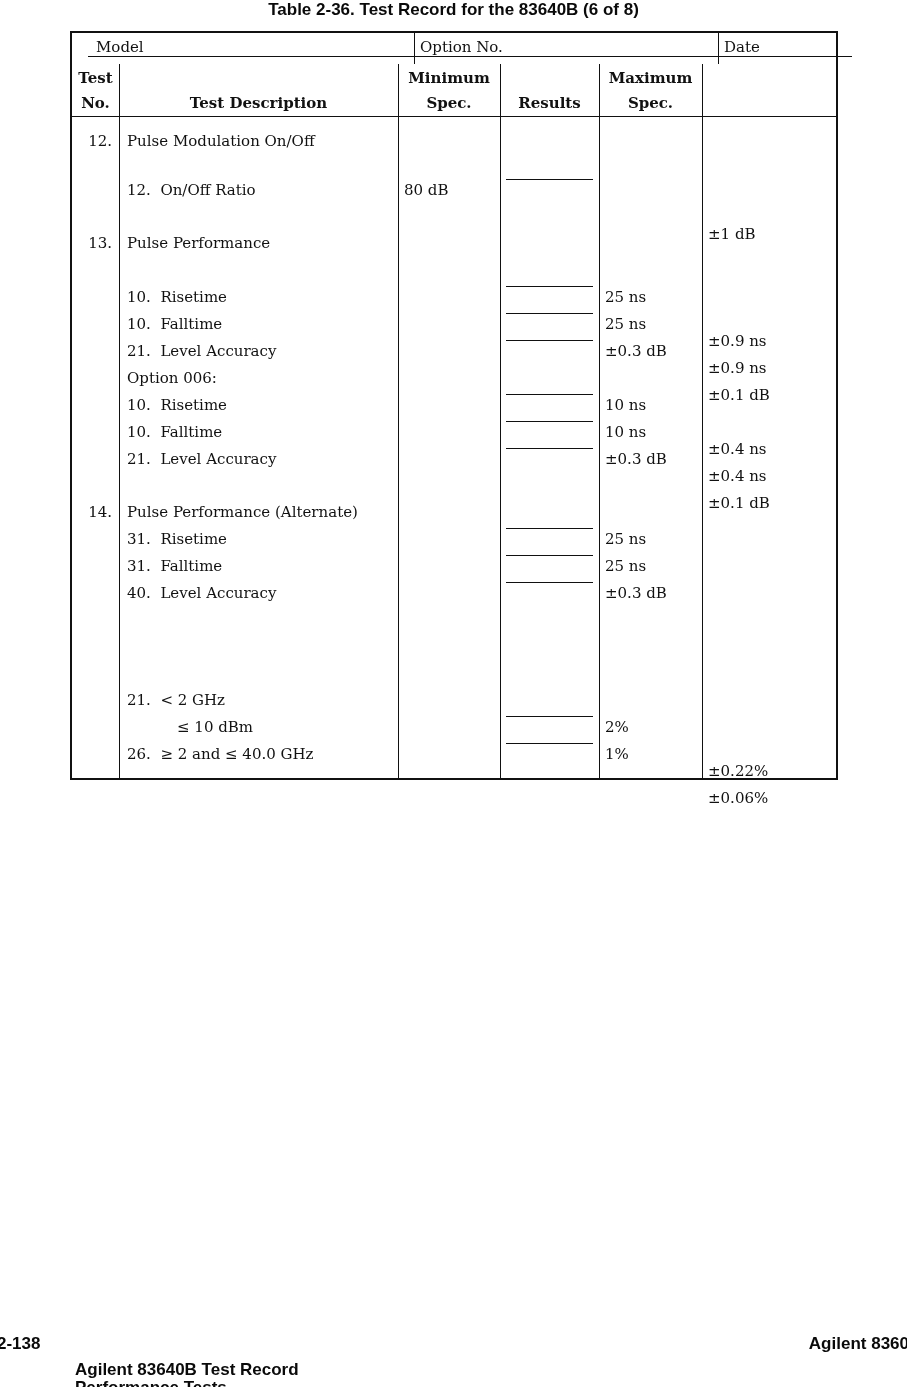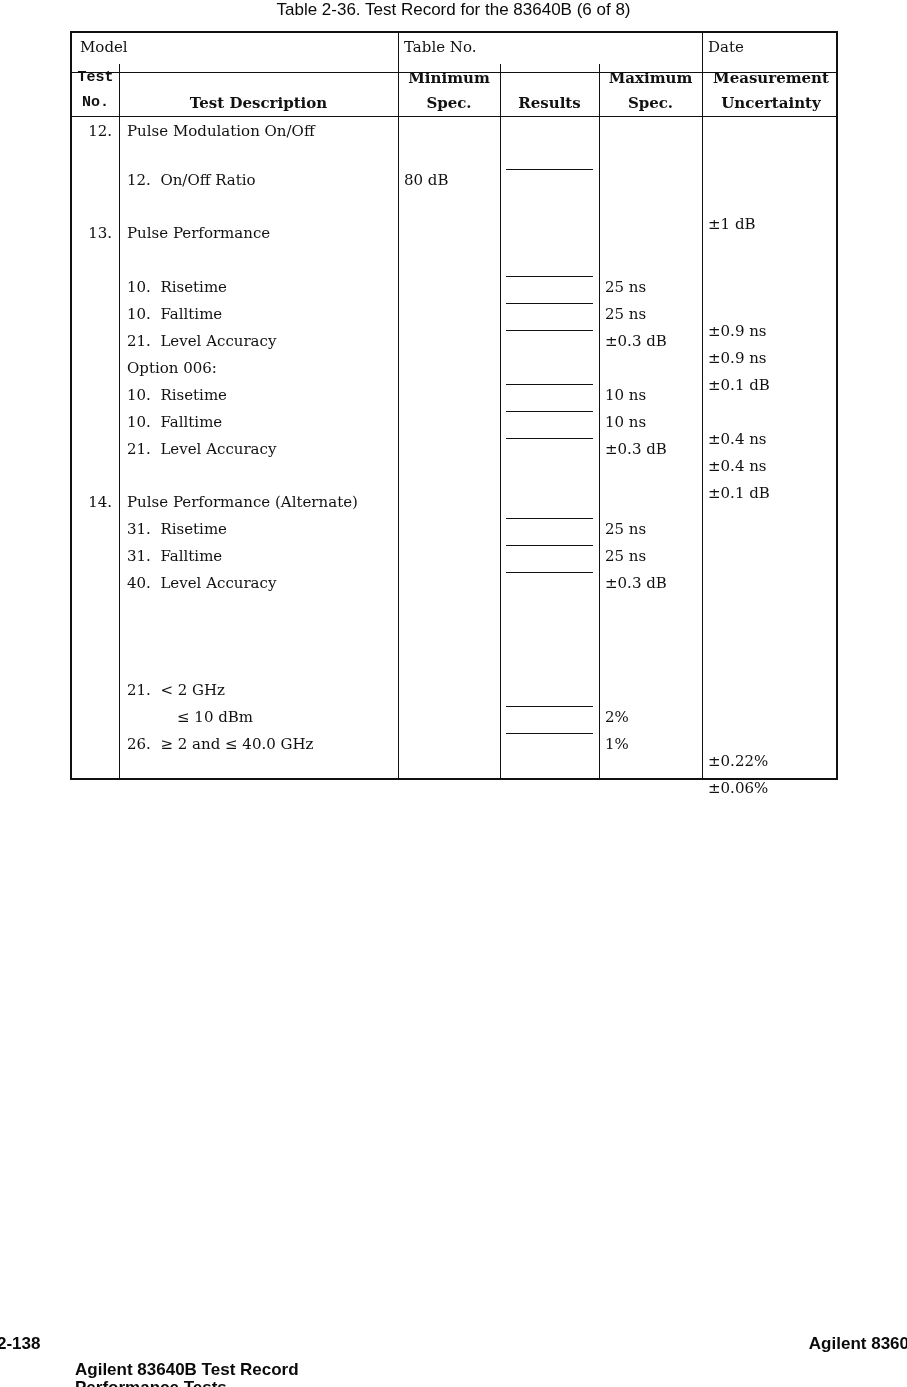--- a/index.html
+++ b/index.html
@@ -1,49 +1,49 @@
 <!DOCTYPE html>
 <html><head>
 <meta charset="utf-8">
 <style>
   html,body{margin:0;padding:0;background:#ffffff;}
   .page{position:relative;width:907px;height:1387px;background:#ffffff;color:#111;
         font-family:"DejaVu Serif",serif;overflow:hidden;}
   .title{position:absolute;top:0;left:0;width:100%;text-align:center;
-         font-family:"Liberation Sans",sans-serif;font-weight:normal;font-size:17px;
+         font-family:"Liberation Sans",sans-serif;font-weight:bold;font-size:17px;
          letter-spacing:0px;color:#0a0a0a;}
   .table{position:absolute;left:70px;top:31px;width:768px;height:749px;
          border:2px solid #111;box-sizing:border-box;}
   
-  .info-row{position:absolute;left:0;top:0;width:100%;height:40px;
+  .info-row{position:absolute;left:16px;top:0;width:100%;height:24px;
             border-bottom:1.5px solid #111;box-sizing:border-box;}
   .info-cell{position:absolute;top:0;height:31px;line-height:29px;font-size:15px;}
   .ic-model{left:8px;}
   .ic-report{left:332px;}
   .ic-date{left:636px;}
   .ivd{position:absolute;top:0;width:0;height:31px;border-left:1.5px solid #111;}
   .ivd1{left:326px;} .ivd2{left:630px;}
   
   .header-row{position:absolute;left:0;top:31px;width:100%;height:53px;
               border-bottom:1.5px solid #111;box-sizing:border-box;font-weight:bold;font-size:15px;}
   .hcell{position:absolute;top:0;height:53px;display:flex;flex-direction:column;
          justify-content:space-evenly;text-align:center;}
   .hline{height:24px;line-height:24px;}
-  .hc-test{left:0;width:47px;font-family:Liberation Mono, monospace;}
+  .hc-test{left:0;width:47px;}
   .hc-desc{left:47px;width:279px;}
   .hc-min{left:326px;width:102px;}
   .hc-res{left:428px;width:99px;}
   .hc-max{left:527px;width:103px;}
   .hc-unc{left:630px;width:138px;}
   
   .vd{position:absolute;top:31px;bottom:0;width:0;border-left:1.5px solid #111;}
   .vd1{left:47px;} .vd2{left:326px;} .vd3{left:428px;} .vd4{left:527px;} .vd5{left:630px;}
   
   .brow{position:absolute;left:0;width:100%;height:27px;font-size:15px;}
-  .brow > span{position:absolute;top:0;line-height:22px;white-space:pre;text-align:right;}
+  .brow > span{position:absolute;top:10px;line-height:22px;white-space:pre;text-align:right;}
   .cno{left:0;width:40px;text-align:right;}
   .cdesc{left:55px;}
   .cdesc.indent{left:105px;}
   .cmin{left:332px;}
   .cmax{left:533px;}
   .cunc{left:636px;margin-top:44px;}
   .blank{position:absolute;left:434px;top:19px;width:87px;height:0;
          border-bottom:1.5px solid #111;}
   
   .footer{position:absolute;left:0;top:1334px;width:907px;height:53px;
@@ -57,21 +57,21 @@
 <body>
 
 <div class="page">
 
   <div class="title">Table 2-36. Test Record for the 83640B (6 of 8)</div>
 
   <div class="table">
 
     <div class="info-row">
       <span class="info-cell ic-model">Model</span>
-      <span class="info-cell ic-report">Table No.</span>
+      <span class="info-cell ic-report">Option No.</span>
       <span class="info-cell ic-date">Date</span>
       <div class="ivd ivd1"></div>
       <div class="ivd ivd2"></div>
     </div>
 
     <div class="header-row">
       <div class="hcell hc-test">
         <div class="hline">Test</div>
         <div class="hline">No.</div>
       </div>
@@ -83,24 +83,20 @@
         <div class="hline">Minimum</div>
         <div class="hline">Spec.</div>
       </div>
       <div class="hcell hc-res">
         <div class="hline"></div>
         <div class="hline">Results</div>
       </div>
       <div class="hcell hc-max">
         <div class="hline">Maximum</div>
         <div class="hline">Spec.</div>
-      </div>
-      <div class="hcell hc-unc">
-        <div class="hline">Measurement</div>
-        <div class="hline">Uncertainty</div>
       </div>
     </div>
 
     <div class="vd vd1"></div>
     <div class="vd vd2"></div>
     <div class="vd vd3"></div>
     <div class="vd vd4"></div>
     <div class="vd vd5"></div>
 
     <div class="brow" style="top:87px">

